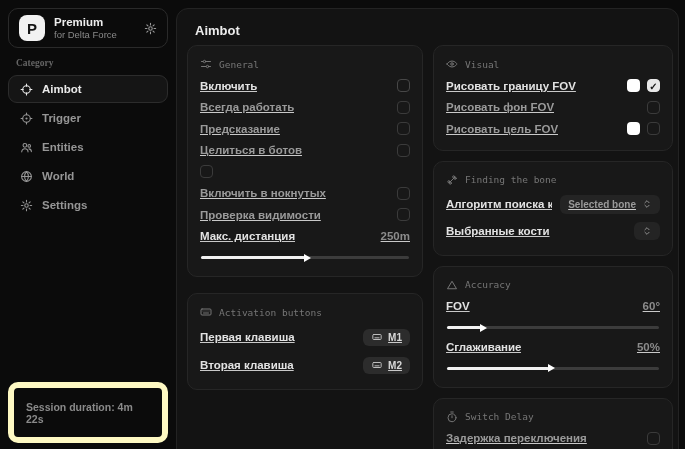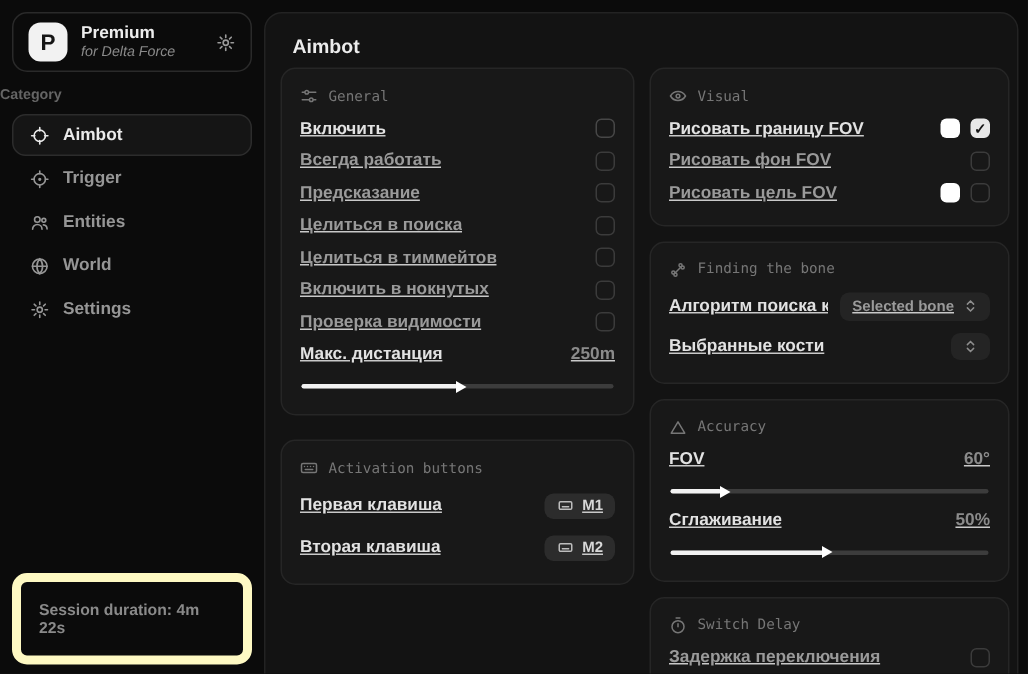--- a/index.html
+++ b/index.html
@@ -19,23 +19,23 @@
     margin:8px; border:1px solid #2a2a2a; border-radius:10px;
     padding:6px 10px; display:flex; align-items:center; gap:9px; height:40px;
   }
   .brand-logo {
     width:26px; height:26px; background:#f2f2f2; border-radius:8px;
     color:#161616; font-weight:800; font-size:15px;
     display:flex; align-items:center; justify-content:center; flex-shrink:0;
   }
   .brand-text { line-height:1.25; flex:1; min-width:0; }
   .brand-title { font-size:11.5px; font-weight:700; color:#ededed; }
-  .brand-sub { font-size:9.5px; color:#8a8a8a;font-style:italic; }
+  .brand-sub { font-size:9.5px; color:#8a8a8a; }
   .brand-gear { color:#9a9a9a; }
-  .category-label { margin:10px 0 7px; font-size:9.5px; color:#656565; font-weight:600; }
+  .category-label { margin:10px 16px 7px; font-size:9.5px; color:#656565; font-weight:600;font-family:Liberation Serif, serif; }
   .nav-item {
     display:flex; align-items:center; gap:9px; margin:1px 8px; padding:6px 11px;
     border:1px solid transparent; border-radius:9px;
     color:#969696; font-size:11.5px; font-weight:600; height:28px; cursor:pointer;
   }
   .nav-item.active { color:#eaeaea; background:#151515; border-color:#2c2c2c; }
   .nav-icon { width:13px; height:13px; flex-shrink:0; }
   .session-box {
     position:absolute; left:8px; right:8px; bottom:6px;
     border:6px solid #fef9c3; border-radius:10px;
@@ -183,25 +183,24 @@
       </div>
       <div class="row">
         <span class="label">Всегда работать</span>
         <span class="checkbox"></span>
       </div>
       <div class="row">
         <span class="label">Предсказание</span>
         <span class="checkbox"></span>
       </div>
       <div class="row">
-        <span class="label">Целиться в поиска</span>
-        <span class="checkbox"></span>
-      </div>
-      <div class="row">
-        <span class="label">Целиться в тиммейтов</span>
+        <span class="label">Целиться в ботов</span>
+        <span class="checkbox"></span>
+      </div>
+      <div class="row">
         <span class="checkbox"></span>
       </div>
       <div class="row">
         <span class="label">Включить в нокнутых</span>
         <span class="checkbox"></span>
       </div>
       <div class="row">
         <span class="label">Проверка видимости</span>
         <span class="checkbox"></span>
       </div>

